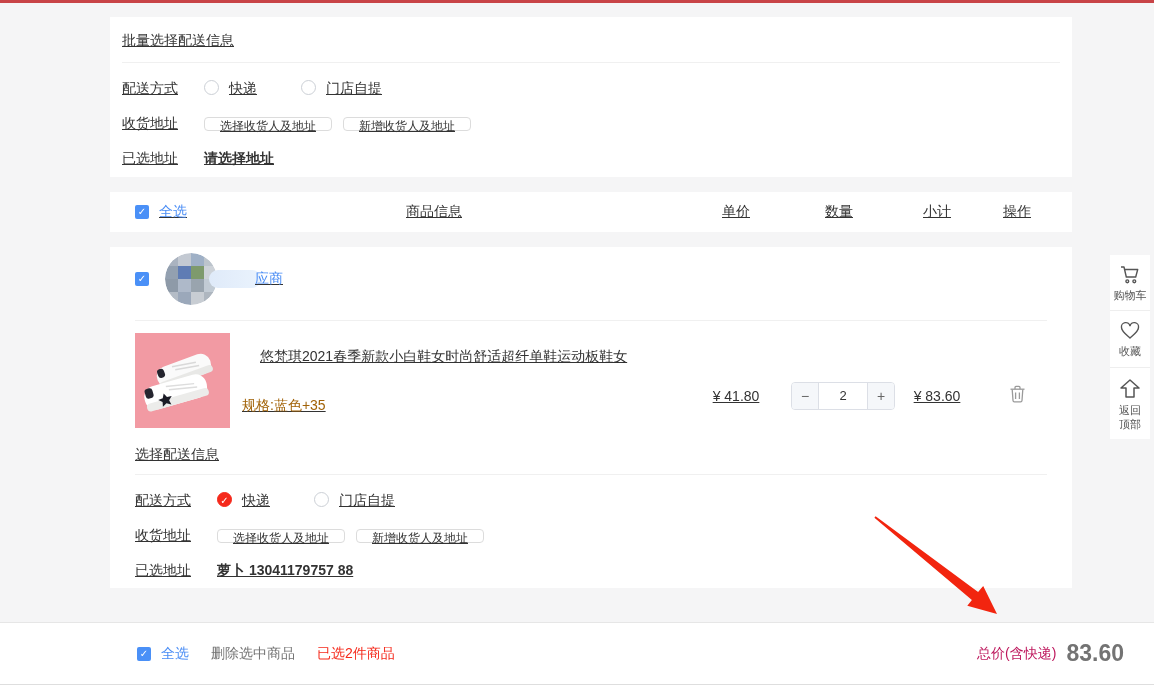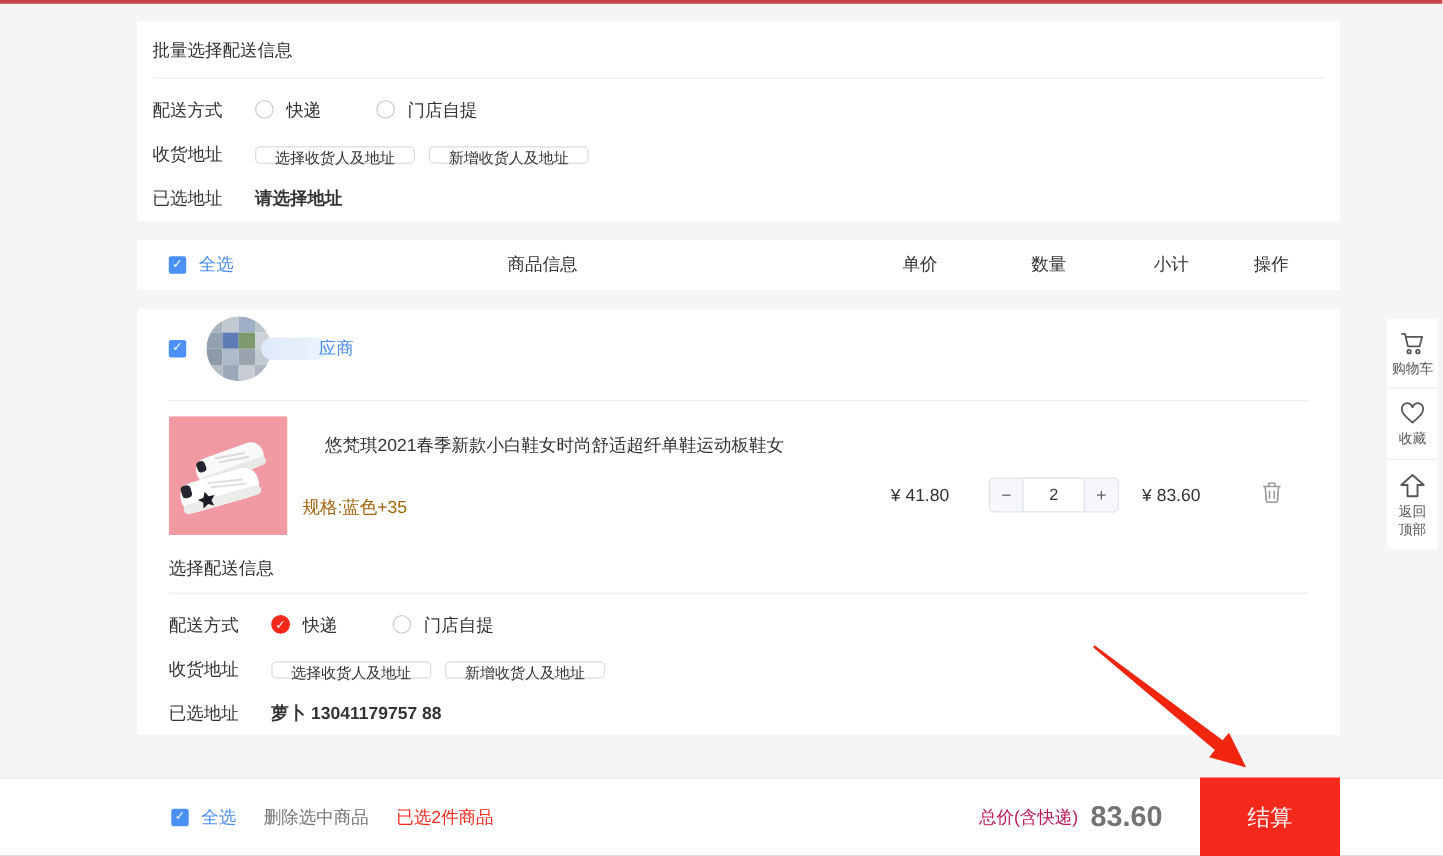--- a/index.html
+++ b/index.html
@@ -3,21 +3,21 @@
 <meta charset="utf-8">
 <style>
   * { margin:0; padding:0; box-sizing:border-box; }
   html,body { width:1154px; height:685px; }
   body {
     font-family:"Liberation Sans","DejaVu Sans",sans-serif;
     background:#f5f5f6; color:#333; font-size:14px;
     position:relative; overflow:hidden;
   }
   .topline { position:absolute; left:0; top:0; width:1154px; height:3px; background:#c84447; }
-  .card { position:absolute; left:110px; width:962px; background:#fff; }
+  .card { position:absolute; left:110px; width:962px; background:#fff;text-decoration:underline; }
 
   
   .card-batch { top:17px; height:160px; padding:0 12px; }
   .panel-title { padding:15px 0 12px 0; font-size:14px; color:#333; }
   .hdivider { height:1px; background:#f0f0f0; }
   .form-row { display:flex; align-items:center; margin-top:17px; }
   .form-row .row-label { width:58px; margin-right:24px; color:#333; flex:none; }
   .radio-group { display:flex; }
   .radio { width:15px; height:15px; border-radius:50%; border:1px solid #ccd0d6; background:#fff; display:inline-block; flex:none; cursor:pointer; position:relative; }
   .radio.checked { background:#f5291b; border-color:#f5291b; }
@@ -262,18 +262,17 @@
 <footer class="footer-bar">
   <div class="footer-left">
     <span class="checkbox"></span>
     <span class="footer-select-all">全选</span>
     <span class="footer-delete">删除选中商品</span>
     <span class="footer-count">已选2件商品</span>
   </div>
   <div class="footer-spacer"></div>
   <span class="total-label">总价(含快递)</span>
   <span class="total-value">83.60</span>
-  <button class="checkout-btn">结算</button>
 </footer>
 
 <svg class="arrow-overlay">
   <polygon points="874.4,517.8 971.9,599.9 967.3,605.7 997,614 983.2,586.1 978.1,592.1 875.6,516.2" fill="#f2250f"></polygon>
 </svg>
 
 </body></html>

